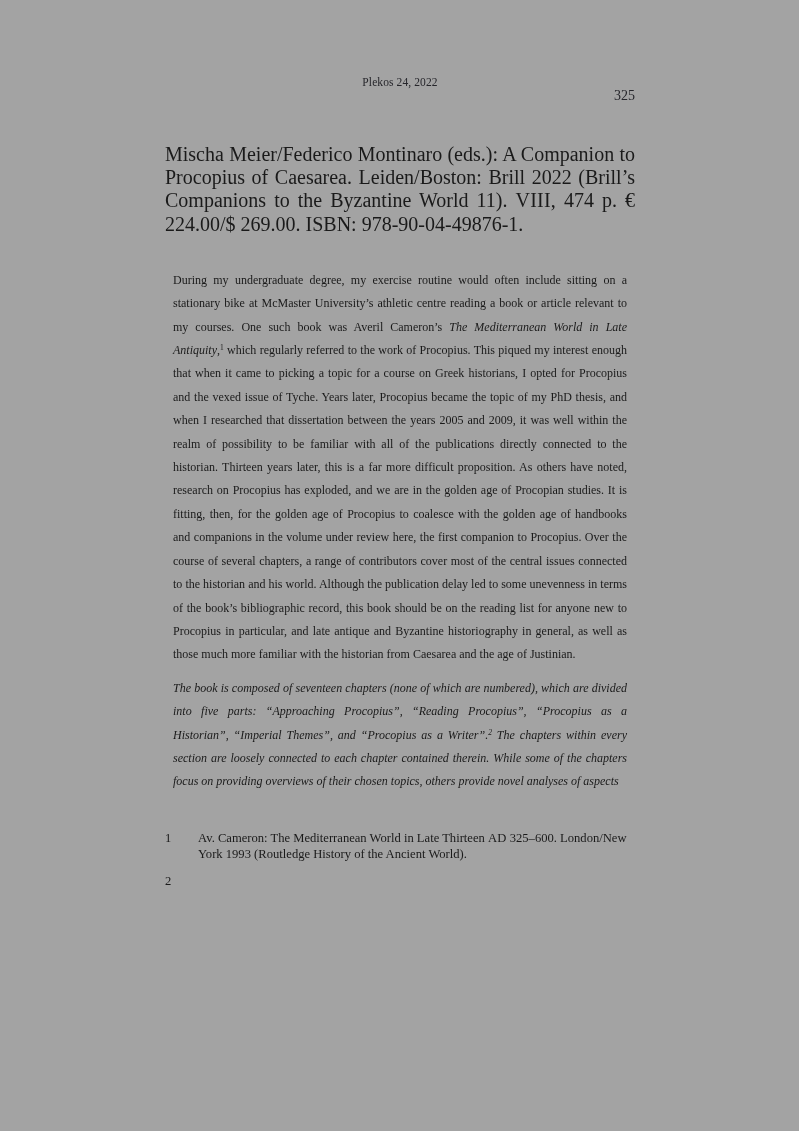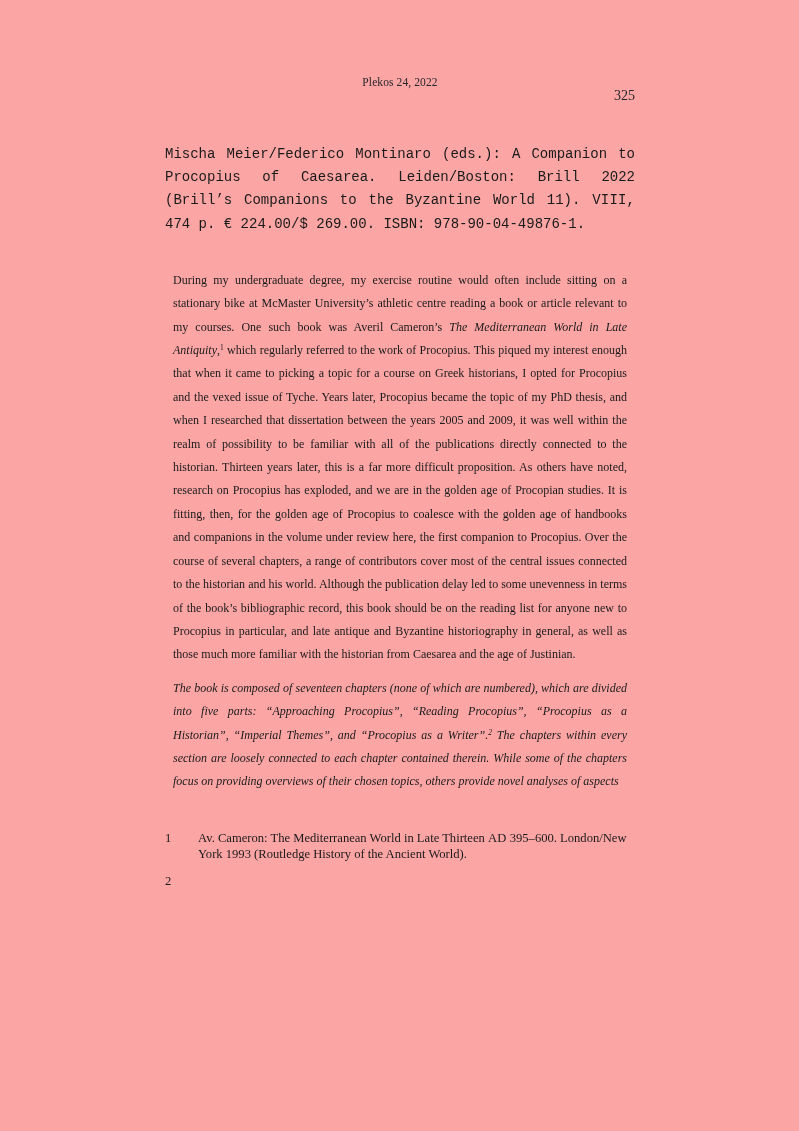--- a/index.html
+++ b/index.html
@@ -10,21 +10,21 @@
   }
   body {
     font-family: "Liberation Serif", serif;
     color: #1a1a1a;
   }
   .page {
     position: relative;
     width: 799px;
     height: 1131px;
     margin: 0 auto;
-    background: #fca5a5;
+    background: #a3a3a3;
     overflow: hidden;
   }
 
   
   .running-head {
     position: absolute;
     left: 165px;
     top: 72px;
     width: 470px;
     height: 22px;
@@ -49,27 +49,26 @@
 
   
   .column {
     position: absolute;
     left: 165px;
     top: 143px;
     width: 470px;
   }
 
   .citation {
-    font-size: 14px;
+    font-size: 20px;
     line-height: 23.2px;
     text-align: justify;
     text-justify: inter-word;
     hyphens: none;
     color: #1a1a1a;
-    font-family: Liberation Mono, monospace;
   }
 
   .body-para {
     font-size: 12px;
     line-height: 23.4px;
     text-align: justify;
     text-justify: inter-word;
     color: #1a1a1a;
     margin: 8px;
   }
@@ -144,21 +143,21 @@
 
     <p class="body-para">
       <span>The book is composed of seventeen chapters (none of which are numbered), which are divided into five parts: “Approaching Procopius”, “Reading Procopius”, “Procopius as a Historian”, “Imperial Themes”, and “Procopius as a Writer”.</span><sup>2</sup><span> The chapters within every section are loosely connected to each chapter contained therein. While some of the chapters focus on providing overviews of their chosen topics, others provide novel analyses of aspects</span>
     </p>
 
   </div>
 
   <div class="footnotes">
 
     <div class="footnote">
-      <span class="footnote-marker">1</span><span>Av. Cameron: The Mediterranean World in Late Thirteen </span><span class="sc">AD</span><span> 395–600. London/New York 1993 (Routledge History of the Ancient World).</span>
+      <span class="footnote-marker">1</span><span>Av. Cameron: The Mediterranean World in Late Thirteen </span><span class="sc">AD</span><span> 325–600. London/New York 1993 (Routledge History of the Ancient World).</span>
     </div>
 
     <div class="footnote">
       <span class="footnote-marker">2</span><span class="sc"></span><span></span>
     </div>
 
   </div>
 
 </div>
 

